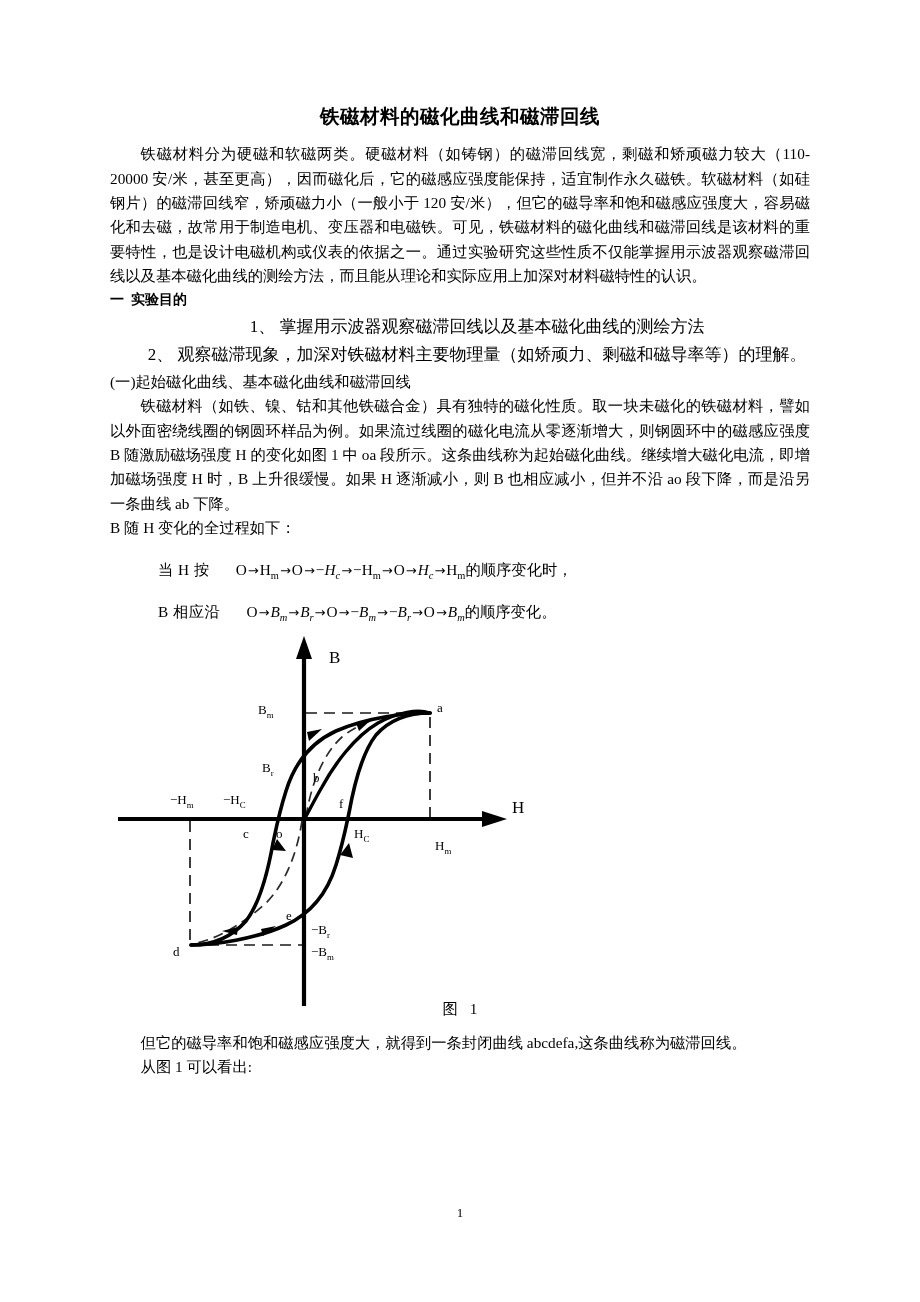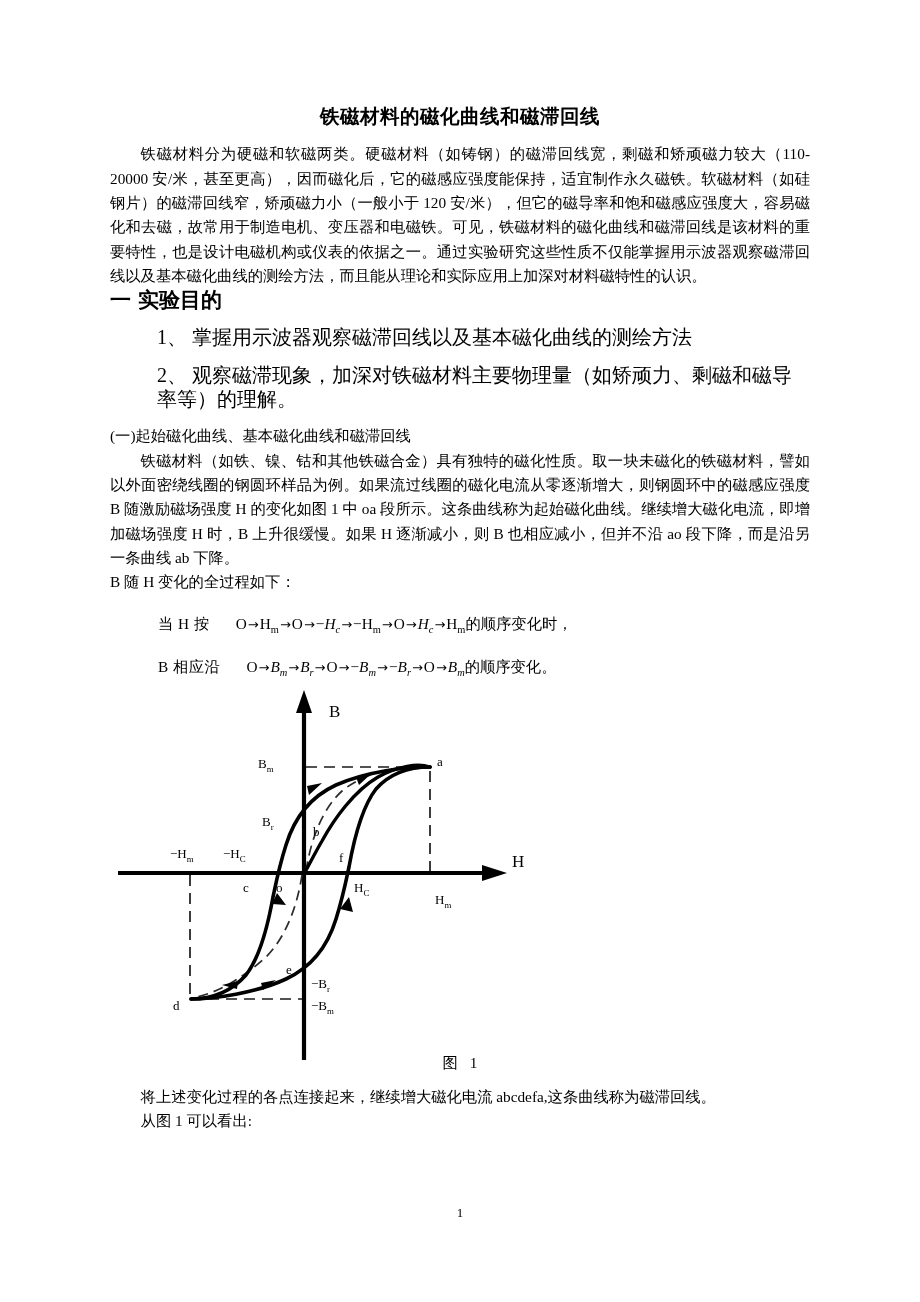--- a/index.html
+++ b/index.html
@@ -37,31 +37,32 @@
   p.para {
     margin: 0;
     font-size: 15.3px;
     line-height: 24.3px;
     text-align: justify;
     text-justify: inter-ideograph;
     text-indent: 2em;
   }
   p.para.noindent { text-indent: 0; }
   .sec-head {
-    font-size: 21px;
+    font-size: 14px;
     line-height: 24.3px;
     font-weight: bold;
     margin: 0;
   }
   .sec-head .num { margin-right: 7px; }
   .list-item {
-    font-size: 20px;
-    line-height: 24.3px;
-    margin: 13px;
+    font-size: 17px;
+    line-height: 24.3px;
+    margin: 3px;
     padding-left: 34px;
+    text-align: center;
   }
   .subhead {
     font-size: 15.3px;
     line-height: 24.3px;
     margin: 0;
   }
   .seq-line {
     font-size: 15.3px;
     line-height: 24.3px;
     margin: 0;
@@ -215,20 +216,20 @@
       <span class="lbl-abs" style="left:325px; top:208px;">H<sub>m</sub></span>
 
       <span class="lbl-abs" style="left:201px; top:292px;">−B<sub>r</sub></span>
       <span class="lbl-abs" style="left:201px; top:314px;">−B<sub>m</sub></span>
 
       <div class="fig-caption">
         <span>图</span><span class="cap-gap"></span><span>1</span>
       </div>
     </div>
 
-    <p class="para">将上述变化过程的各点连接起来，继续增大磁化电流  abcdefa,这条曲线称为磁滞回线。</p>
+    <p class="para">但它的磁导率和饱和磁感应强度大，就得到一条封闭曲线  abcdefa,这条曲线称为磁滞回线。</p>
 
     <p class="para">从图 1 可以看出:</p>
 
   </div>
 
   <div class="page-number">1</div>
 </div>
 
 </body></html>

